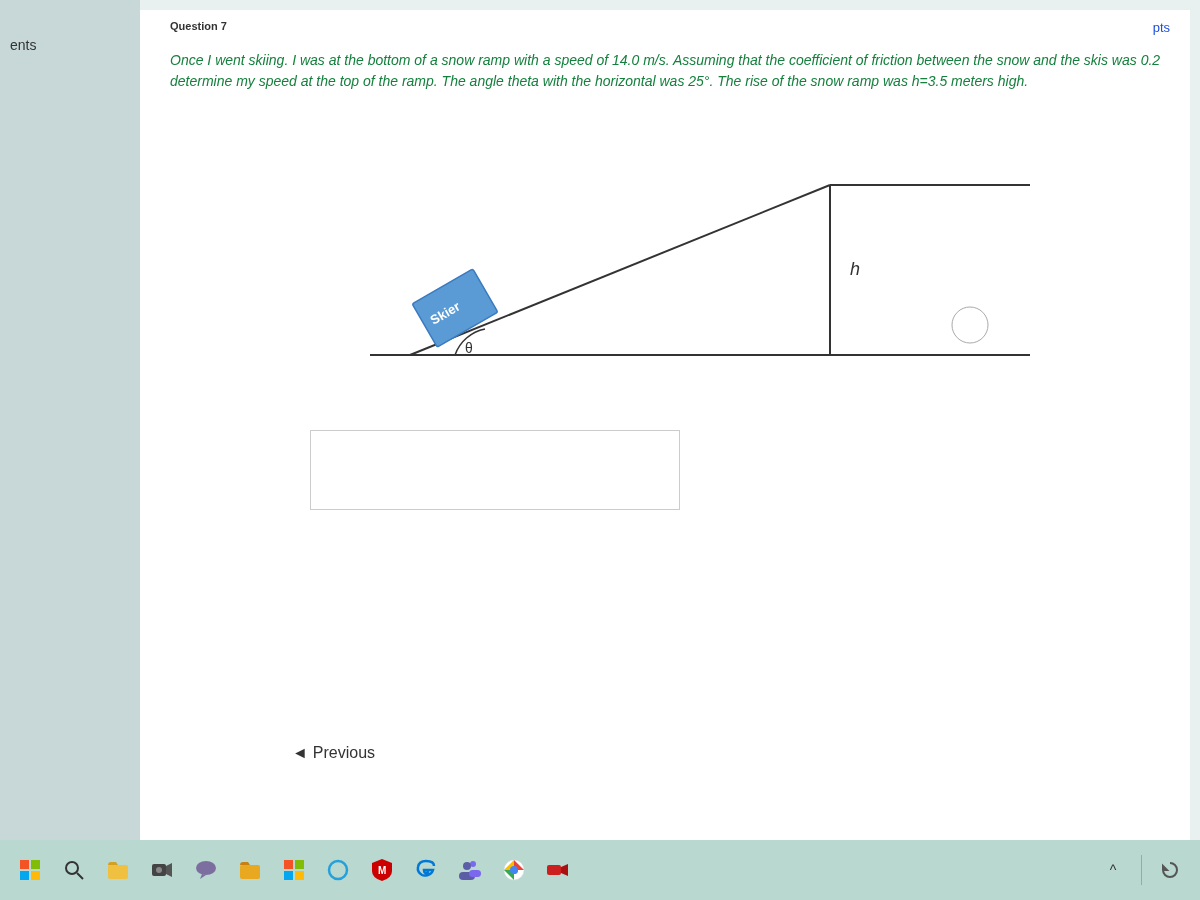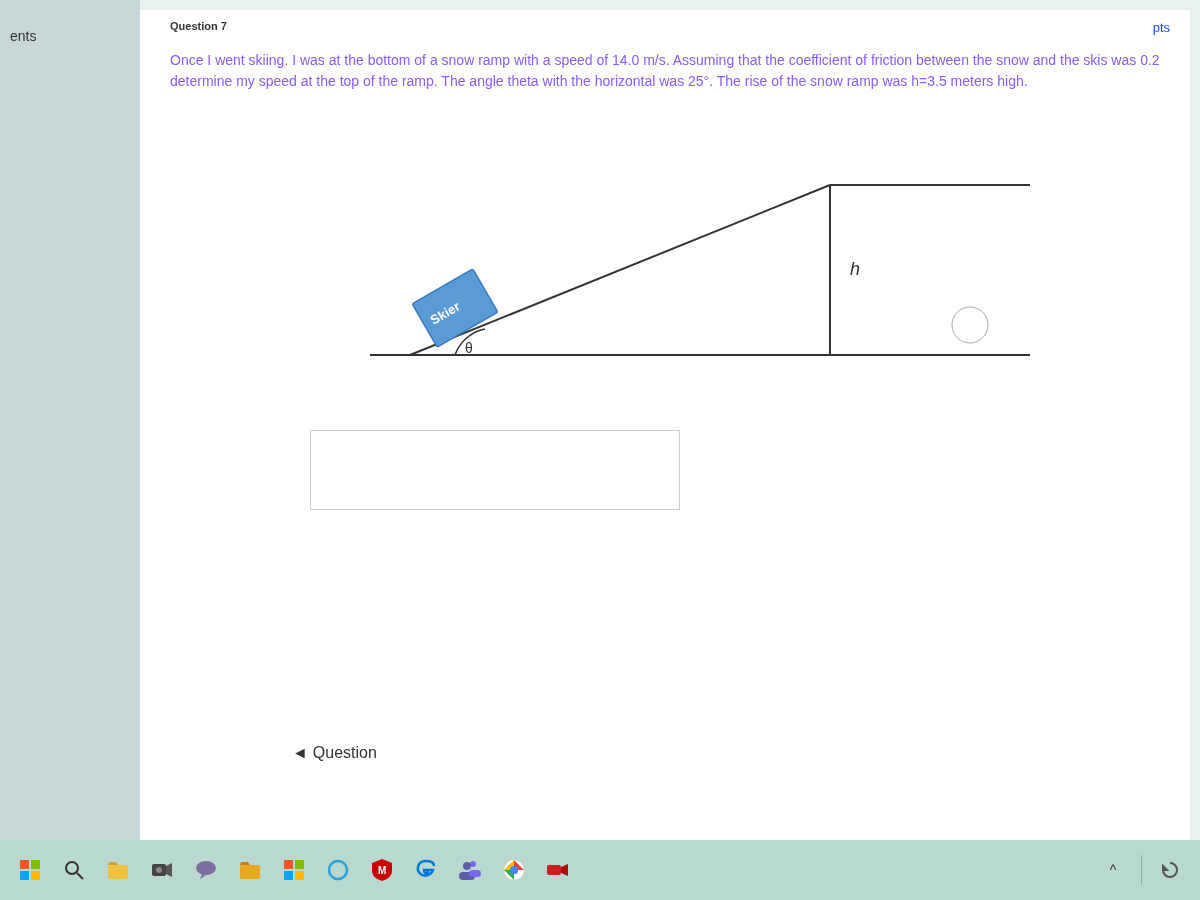--- a/index.html
+++ b/index.html
@@ -28,21 +28,21 @@
       width: 140px;
       background: #c8d8d8;
       flex-shrink: 0;
       display: flex;
       flex-direction: column;
     }
 
     .sidebar-label {
       color: #333;
       font-size: 14px;
-      padding: 28px 10px 10px 10px;
+      padding: 37px 10px 10px 10px;
       writing-mode: horizontal-tb;
     }
 
     
     .content-panel {
       flex: 1;
       background: white;
       margin: 10px 10px 0 0;
       padding: 20px 30px;
       position: relative;
@@ -69,22 +69,23 @@
       color: #1d4ed8;
     }
 
     
     .question-text {
       position: absolute;
       top: 40px;
       left: 30px;
       right: 20px;
       font-size: 14px;
-      color: #8b5cf6;
+      color: #15803d;
       line-height: 1.5;
+      font-style: italic;
     }
 
     
     .diagram-area {
       position: absolute;
       top: 155px;
       left: 170px;
       width: 760px;
       height: 240px;
     }
@@ -225,21 +226,21 @@
 
         <circle cx="660" cy="160" r="18" fill="none" stroke="#aaa" stroke-width="1"></circle>
       </svg>
     </div>
 
     <div class="answer-area"></div>
 
     <div class="nav-section">
       <button class="prev-button">
         <span>◄</span>
-        <span>Question</span>
+        <span>Previous</span>
       </button>
     </div>
 
   </div>
 </div>
 
 <div class="taskbar">
 
   <div class="taskbar-icon">
     <div class="win-icon">

